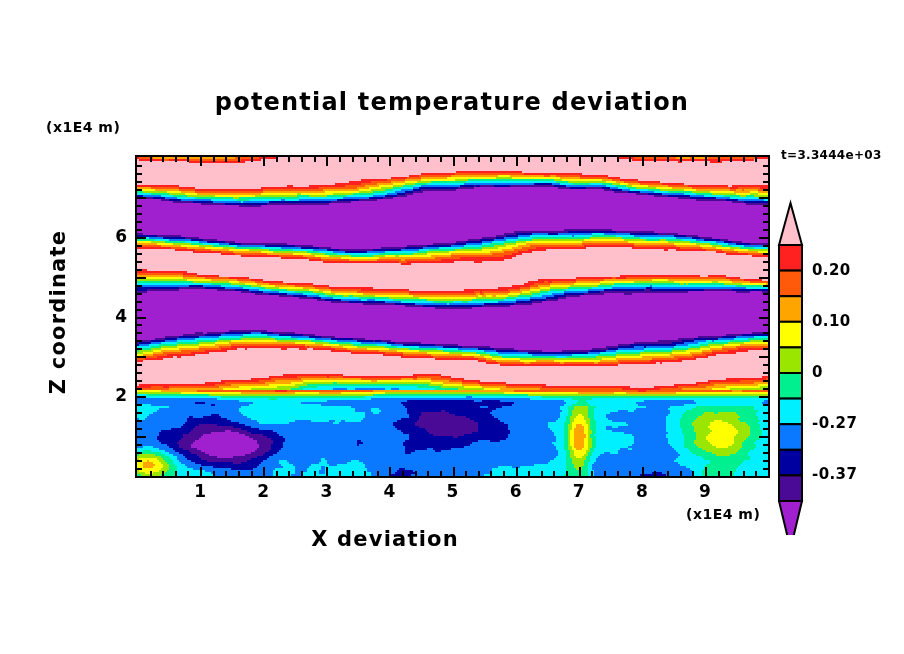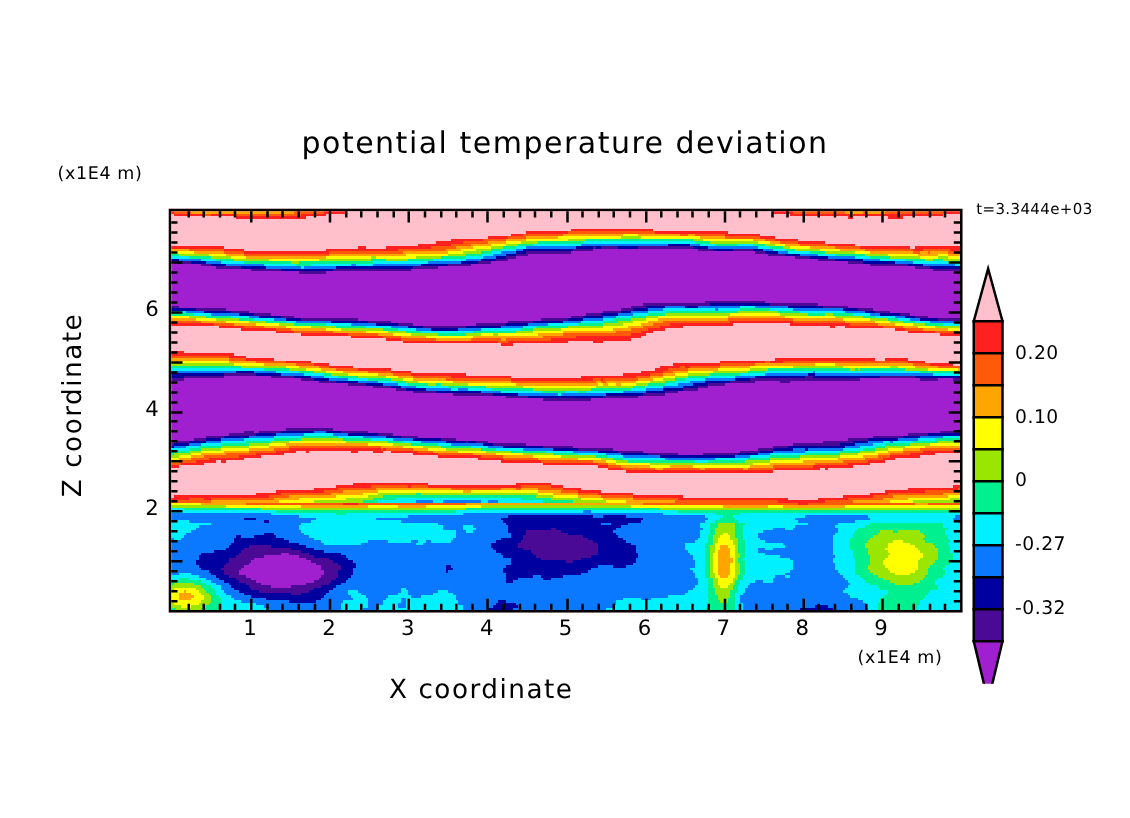--- a/index.html
+++ b/index.html
@@ -1,19 +1,19 @@
 <!DOCTYPE html>
 <html><head>
 <meta charset="utf-8">
 <style>
   html,body{margin:0;padding:0;background:#ffffff;}
   body{width:904px;height:654px;position:relative;overflow:hidden;
        font-family:"DejaVu Sans","Liberation Sans",sans-serif;color:#000;}
 
-  #stage{position:absolute;left:0;top:12px;width:904px;height:550px;}
+  #stage{position:absolute;left:0;top:0;width:904px;height:550px;font-weight:bold;}
 
   .txt{position:absolute;white-space:pre;color:#000;}
 
   #title{left:0;top:88px;width:904px;text-align:center;font-size:24px;
          letter-spacing:1.2px;}
 
   #unit-top-left{left:46px;top:119px;font-size:14px;letter-spacing:.5px;}
   #unit-bottom-right{left:686px;top:506px;font-size:14px;letter-spacing:.5px;}
 
   #tstamp{left:781px;top:148px;font-size:12px;letter-spacing:.3px;}
@@ -40,21 +40,21 @@
 
 <div id="stage">
 
   <div class="txt" id="title">potential temperature deviation</div>
 
   <div class="txt" id="unit-top-left">(x1E4 m)</div>
   <div class="txt" id="unit-bottom-right">(x1E4 m)</div>
 
   <div class="txt" id="tstamp">t=3.3444e+03</div>
 
-  <div class="txt" id="xlabel">X coordinate</div>
+  <div class="txt" id="xlabel">X deviation</div>
   <div class="txt" id="ylabel">Z coordinate</div>
 
   <div id="plotframe">
     <svg id="fieldsvg" width="631" height="319" viewBox="0 0 631 319">
         <path d="M139.78 0.00h341.46v1.99h-341.46zM0.00 1.99h2.00v1.99h-2.00zM123.80 1.99h371.41v1.99h-371.41zM617.02 1.99h13.98v1.99h-13.98zM0.00 3.99h51.92v1.99h-51.92zM107.83 3.99h433.31v1.99h-433.31zM545.14 3.99h27.96v1.99h-27.96zM585.07 3.99h45.93v1.99h-45.93zM0.00 5.98h631.00v1.99h-631.00zM0.00 7.97h631.00v1.99h-631.00zM0.00 9.97h631.00v1.99h-631.00zM0.00 11.96h631.00v1.99h-631.00zM0.00 13.96h319.49v1.99h-319.49zM385.39 13.96h245.61v1.99h-245.61zM0.00 15.95h283.55v1.99h-283.55zM445.29 15.95h185.71v1.99h-185.71zM0.00 17.94h271.57v1.99h-271.57zM471.25 17.94h159.75v1.99h-159.75zM0.00 19.94h253.60v1.99h-253.60zM483.23 19.94h147.77v1.99h-147.77zM0.00 21.93h223.65v1.99h-223.65zM501.21 21.93h129.79v1.99h-129.79zM0.00 23.92h211.66v1.99h-211.66zM523.17 23.92h107.83v1.99h-107.83zM0.00 25.92h197.69v1.99h-197.69zM547.13 25.92h83.87v1.99h-83.87zM41.93 27.91h107.83v1.99h-107.83zM155.75 27.91h15.97v1.99h-15.97zM591.06 27.91h3.99v1.99h-3.99zM57.91 29.91h65.90v1.99h-65.90zM449.29 89.72h45.93v1.99h-45.93zM0.00 91.71h37.94v1.99h-37.94zM409.35 91.71h117.81v1.99h-117.81zM531.16 91.71h7.99v1.99h-7.99zM0.00 93.71h55.91v1.99h-55.91zM395.37 93.71h183.71v1.99h-183.71zM0.00 95.70h83.87v1.99h-83.87zM385.39 95.70h203.68v1.99h-203.68zM0.00 97.69h103.84v1.99h-103.84zM379.40 97.69h235.63v1.99h-235.63zM0.00 99.69h143.77v1.99h-143.77zM375.41 99.69h255.59v1.99h-255.59zM0.00 101.68h171.73v1.99h-171.73zM367.42 101.68h263.58v1.99h-263.58zM0.00 103.67h185.71v1.99h-185.71zM317.50 103.67h19.97v1.99h-19.97zM345.45 103.67h285.55v1.99h-285.55zM0.00 105.67h263.58v1.99h-263.58zM273.57 105.67h357.43v1.99h-357.43zM0.00 107.66h631.00v1.99h-631.00zM0.00 109.66h631.00v1.99h-631.00zM9.98 111.65h621.02v1.99h-621.02zM49.92 113.64h581.08v1.99h-581.08zM59.91 115.64h571.09v1.99h-571.09zM81.87 117.63h401.36v1.99h-401.36zM563.11 117.63h7.99v1.99h-7.99zM589.07 117.63h41.93v1.99h-41.93zM111.82 119.63h327.48v1.99h-327.48zM603.04 119.63h27.96v1.99h-27.96zM125.80 121.62h275.56v1.99h-275.56zM625.01 121.62h5.99v1.99h-5.99zM145.77 123.61h245.61v1.99h-245.61zM175.72 125.61h211.66v1.99h-211.66zM191.70 127.60h183.71v1.99h-183.71zM235.63 129.59h125.80v1.99h-125.80zM271.57 131.59h55.91v1.99h-55.91zM99.84 191.40h7.99v1.99h-7.99zM109.83 191.40h33.95v1.99h-33.95zM149.76 191.40h11.98v1.99h-11.98zM169.73 191.40h5.99v1.99h-5.99zM89.86 193.39h103.84v1.99h-103.84zM611.03 193.39h19.97v1.99h-19.97zM71.89 195.39h141.78v1.99h-141.78zM599.05 195.39h31.95v1.99h-31.95zM57.91 197.38h187.70v1.99h-187.70zM579.08 197.38h51.92v1.99h-51.92zM35.94 199.38h3.99v1.99h-3.99zM43.93 199.38h219.65v1.99h-219.65zM571.09 199.38h59.91v1.99h-59.91zM25.96 201.37h271.57v1.99h-271.57zM559.11 201.37h71.89v1.99h-71.89zM5.99 203.36h335.47v1.99h-335.47zM545.14 203.36h85.86v1.99h-85.86zM0.00 205.36h349.45v1.99h-349.45zM519.18 205.36h3.99v1.99h-3.99zM525.17 205.36h105.83v1.99h-105.83zM0.00 207.35h363.42v1.99h-363.42zM481.24 207.35h149.76v1.99h-149.76zM0.00 209.34h631.00v1.99h-631.00zM0.00 211.34h631.00v1.99h-631.00zM0.00 213.33h631.00v1.99h-631.00zM0.00 215.32h631.00v1.99h-631.00zM0.00 217.32h145.77v1.99h-145.77zM205.67 217.32h69.89v1.99h-69.89zM303.52 217.32h327.48v1.99h-327.48zM0.00 219.31h131.79v1.99h-131.79zM313.50 219.31h311.51v1.99h-311.51zM0.00 221.31h113.82v1.99h-113.82zM327.48 221.31h261.59v1.99h-261.59zM0.00 223.30h83.87v1.99h-83.87zM343.46 223.30h227.64v1.99h-227.64zM0.00 225.29h67.89v1.99h-67.89zM369.41 225.29h189.70v1.99h-189.70zM0.00 227.29h2.00v1.99h-2.00zM409.35 227.29h127.80v1.99h-127.80zM493.22 229.28h23.96v1.99h-23.96z" fill="#ffc0cb" shape-rendering="crispEdges"></path>
         <path d="M0.00 0.00h2.00v1.99h-2.00zM121.81 0.00h17.97v1.99h-17.97zM481.24 0.00h15.97v1.99h-15.97zM619.02 0.00h11.98v1.99h-11.98zM2.00 1.99h23.96v1.99h-23.96zM31.95 1.99h19.97v1.99h-19.97zM103.84 1.99h19.97v1.99h-19.97zM495.22 1.99h47.92v1.99h-47.92zM545.14 1.99h71.89v1.99h-71.89zM51.92 3.99h55.91v1.99h-55.91zM541.14 3.99h3.99v1.99h-3.99zM573.09 3.99h11.98v1.99h-11.98zM319.49 13.96h65.90v1.99h-65.90zM283.55 15.95h33.95v1.99h-33.95zM387.39 15.95h57.91v1.99h-57.91zM271.57 17.94h9.98v1.99h-9.98zM443.30 17.94h27.96v1.99h-27.96zM253.60 19.94h15.97v1.99h-15.97zM471.25 19.94h11.98v1.99h-11.98zM223.65 21.93h25.96v1.99h-25.96zM483.23 21.93h17.97v1.99h-17.97zM211.66 23.92h21.97v1.99h-21.97zM501.21 23.92h21.97v1.99h-21.97zM197.69 25.92h25.96v1.99h-25.96zM525.17 25.92h21.97v1.99h-21.97zM0.00 27.91h41.93v1.99h-41.93zM149.76 27.91h5.99v1.99h-5.99zM171.73 27.91h35.94v1.99h-35.94zM551.13 27.91h39.94v1.99h-39.94zM595.06 27.91h35.94v1.99h-35.94zM41.93 29.91h15.97v1.99h-15.97zM123.80 29.91h57.91v1.99h-57.91zM593.06 29.91h7.99v1.99h-7.99zM623.01 29.91h7.99v1.99h-7.99zM57.91 31.90h67.89v1.99h-67.89zM447.29 87.72h49.92v1.99h-49.92zM0.00 89.72h33.95v1.99h-33.95zM399.37 89.72h49.92v1.99h-49.92zM495.22 89.72h47.92v1.99h-47.92zM37.94 91.71h19.97v1.99h-19.97zM391.38 91.71h17.97v1.99h-17.97zM527.16 91.71h3.99v1.99h-3.99zM539.15 91.71h29.95v1.99h-29.95zM55.91 93.71h27.96v1.99h-27.96zM381.40 93.71h13.98v1.99h-13.98zM579.08 93.71h7.99v1.99h-7.99zM83.87 95.70h13.98v1.99h-13.98zM375.41 95.70h9.98v1.99h-9.98zM589.07 95.70h21.97v1.99h-21.97zM103.84 97.69h37.94v1.99h-37.94zM367.42 97.69h11.98v1.99h-11.98zM615.03 97.69h15.97v1.99h-15.97zM143.77 99.69h25.96v1.99h-25.96zM323.49 99.69h51.92v1.99h-51.92zM171.73 101.68h11.98v1.99h-11.98zM303.52 101.68h63.90v1.99h-63.90zM185.71 103.67h75.88v1.99h-75.88zM269.57 103.67h47.92v1.99h-47.92zM337.47 103.67h7.99v1.99h-7.99zM263.58 105.67h9.98v1.99h-9.98zM0.00 111.65h9.98v1.99h-9.98zM0.00 113.64h49.92v1.99h-49.92zM45.93 115.64h13.98v1.99h-13.98zM59.91 117.63h21.97v1.99h-21.97zM483.23 117.63h79.87v1.99h-79.87zM571.09 117.63h17.97v1.99h-17.97zM91.85 119.63h19.97v1.99h-19.97zM439.30 119.63h35.94v1.99h-35.94zM479.24 119.63h9.98v1.99h-9.98zM589.07 119.63h13.98v1.99h-13.98zM113.82 121.62h11.98v1.99h-11.98zM401.36 121.62h37.94v1.99h-37.94zM607.04 121.62h17.97v1.99h-17.97zM125.80 123.61h19.97v1.99h-19.97zM391.38 123.61h15.97v1.99h-15.97zM411.35 123.61h3.99v1.99h-3.99zM149.76 125.61h25.96v1.99h-25.96zM387.39 125.61h9.98v1.99h-9.98zM175.72 127.60h15.97v1.99h-15.97zM375.41 127.60h17.97v1.99h-17.97zM191.70 129.59h43.93v1.99h-43.93zM361.43 129.59h21.97v1.99h-21.97zM223.65 131.59h47.92v1.99h-47.92zM327.48 131.59h43.93v1.99h-43.93zM271.57 133.58h65.90v1.99h-65.90zM343.46 133.58h2.00v1.99h-2.00zM93.85 189.41h73.88v1.99h-73.88zM169.73 189.41h2.00v1.99h-2.00zM83.87 191.40h15.97v1.99h-15.97zM107.83 191.40h2.00v1.99h-2.00zM143.77 191.40h5.99v1.99h-5.99zM161.74 191.40h7.99v1.99h-7.99zM175.72 191.40h21.97v1.99h-21.97zM601.05 191.40h29.95v1.99h-29.95zM67.89 193.39h21.97v1.99h-21.97zM193.69 193.39h19.97v1.99h-19.97zM591.06 193.39h19.97v1.99h-19.97zM53.91 195.39h17.97v1.99h-17.97zM213.66 195.39h33.95v1.99h-33.95zM575.09 195.39h23.96v1.99h-23.96zM29.95 197.38h27.96v1.99h-27.96zM245.61 197.38h19.97v1.99h-19.97zM569.10 197.38h9.98v1.99h-9.98zM19.97 199.38h15.97v1.99h-15.97zM39.94 199.38h3.99v1.99h-3.99zM263.58 199.38h31.95v1.99h-31.95zM557.12 199.38h13.98v1.99h-13.98zM7.99 201.37h17.97v1.99h-17.97zM297.53 201.37h43.93v1.99h-43.93zM541.14 201.37h17.97v1.99h-17.97zM0.00 203.36h5.99v1.99h-5.99zM341.46 203.36h7.99v1.99h-7.99zM513.19 203.36h31.95v1.99h-31.95zM349.45 205.36h11.98v1.99h-11.98zM483.23 205.36h35.94v1.99h-35.94zM523.17 205.36h2.00v1.99h-2.00zM363.42 207.35h117.81v1.99h-117.81zM145.77 217.32h59.91v1.99h-59.91zM275.56 217.32h27.96v1.99h-27.96zM131.79 219.31h27.96v1.99h-27.96zM189.70 219.31h2.00v1.99h-2.00zM205.67 219.31h73.88v1.99h-73.88zM303.52 219.31h9.98v1.99h-9.98zM625.01 219.31h5.99v1.99h-5.99zM113.82 221.31h19.97v1.99h-19.97zM313.50 221.31h13.98v1.99h-13.98zM589.07 221.31h39.94v1.99h-39.94zM83.87 223.30h37.94v1.99h-37.94zM325.48 223.30h17.97v1.99h-17.97zM571.09 223.30h31.95v1.99h-31.95zM67.89 225.29h19.97v1.99h-19.97zM341.46 225.29h27.96v1.99h-27.96zM559.11 225.29h13.98v1.99h-13.98zM2.00 227.29h75.88v1.99h-75.88zM369.41 227.29h39.94v1.99h-39.94zM537.15 227.29h23.96v1.99h-23.96zM0.00 229.28h13.98v1.99h-13.98zM25.96 229.28h5.99v1.99h-5.99zM405.36 229.28h87.86v1.99h-87.86zM517.18 229.28h23.96v1.99h-23.96zM485.23 231.27h37.94v1.99h-37.94zM137.78 233.27h11.98v1.99h-11.98zM501.21 233.27h7.99v1.99h-7.99z" fill="#ff2020" shape-rendering="crispEdges"></path>
         <path d="M2.00 0.00h13.98v1.99h-13.98zM97.84 0.00h23.96v1.99h-23.96zM497.21 0.00h41.93v1.99h-41.93zM553.12 0.00h2.00v1.99h-2.00zM571.09 0.00h47.92v1.99h-47.92zM25.96 1.99h5.99v1.99h-5.99zM51.92 1.99h51.92v1.99h-51.92zM543.14 1.99h2.00v1.99h-2.00zM317.50 15.95h69.89v1.99h-69.89zM281.55 17.94h31.95v1.99h-31.95zM407.35 17.94h5.99v1.99h-5.99zM419.34 17.94h23.96v1.99h-23.96zM269.57 19.94h13.98v1.99h-13.98zM443.30 19.94h27.96v1.99h-27.96zM249.60 21.93h17.97v1.99h-17.97zM475.25 21.93h7.99v1.99h-7.99zM233.63 23.92h19.97v1.99h-19.97zM487.23 23.92h13.98v1.99h-13.98zM223.65 25.92h15.97v1.99h-15.97zM503.20 25.92h21.97v1.99h-21.97zM207.67 27.91h19.97v1.99h-19.97zM531.16 27.91h19.97v1.99h-19.97zM13.98 29.91h27.96v1.99h-27.96zM181.71 29.91h37.94v1.99h-37.94zM555.12 29.91h37.94v1.99h-37.94zM601.05 29.91h21.97v1.99h-21.97zM41.93 31.90h15.97v1.99h-15.97zM125.80 31.90h59.91v1.99h-59.91zM593.06 31.90h5.99v1.99h-5.99zM605.04 31.90h2.00v1.99h-2.00zM621.02 31.90h9.98v1.99h-9.98zM57.91 33.89h67.89v1.99h-67.89zM445.29 85.73h51.92v1.99h-51.92zM0.00 87.72h23.96v1.99h-23.96zM393.38 87.72h53.91v1.99h-53.91zM497.21 87.72h41.93v1.99h-41.93zM33.95 89.72h15.97v1.99h-15.97zM385.39 89.72h13.98v1.99h-13.98zM543.14 89.72h21.97v1.99h-21.97zM57.91 91.71h15.97v1.99h-15.97zM377.40 91.71h13.98v1.99h-13.98zM569.10 91.71h15.97v1.99h-15.97zM83.87 93.71h11.98v1.99h-11.98zM367.42 93.71h13.98v1.99h-13.98zM587.07 93.71h13.98v1.99h-13.98zM97.84 95.70h31.95v1.99h-31.95zM355.44 95.70h19.97v1.99h-19.97zM611.03 95.70h17.97v1.99h-17.97zM141.78 97.69h23.96v1.99h-23.96zM313.50 97.69h53.91v1.99h-53.91zM169.73 99.69h13.98v1.99h-13.98zM297.53 99.69h25.96v1.99h-25.96zM183.71 101.68h27.96v1.99h-27.96zM239.62 101.68h23.96v1.99h-23.96zM267.58 101.68h35.94v1.99h-35.94zM261.59 103.67h7.99v1.99h-7.99zM0.00 115.64h45.93v1.99h-45.93zM45.93 117.63h13.98v1.99h-13.98zM67.89 119.63h23.96v1.99h-23.96zM475.25 119.63h3.99v1.99h-3.99zM489.22 119.63h99.84v1.99h-99.84zM99.84 121.62h13.98v1.99h-13.98zM439.30 121.62h27.96v1.99h-27.96zM593.06 121.62h13.98v1.99h-13.98zM117.81 123.61h7.99v1.99h-7.99zM407.35 123.61h3.99v1.99h-3.99zM415.34 123.61h23.96v1.99h-23.96zM613.03 123.61h17.97v1.99h-17.97zM131.79 125.61h17.97v1.99h-17.97zM397.37 125.61h15.97v1.99h-15.97zM157.75 127.60h17.97v1.99h-17.97zM393.38 127.60h7.99v1.99h-7.99zM177.72 129.59h13.98v1.99h-13.98zM383.39 129.59h9.98v1.99h-9.98zM193.69 131.59h29.95v1.99h-29.95zM371.41 131.59h11.98v1.99h-11.98zM219.65 133.58h51.92v1.99h-51.92zM337.47 133.58h5.99v1.99h-5.99zM345.45 133.58h27.96v1.99h-27.96zM271.57 135.57h67.89v1.99h-67.89zM343.46 135.57h3.99v1.99h-3.99zM93.85 187.41h73.88v1.99h-73.88zM81.87 189.41h11.98v1.99h-11.98zM167.73 189.41h2.00v1.99h-2.00zM171.73 189.41h21.97v1.99h-21.97zM599.05 189.41h31.95v1.99h-31.95zM61.90 191.40h21.97v1.99h-21.97zM197.69 191.40h11.98v1.99h-11.98zM585.07 191.40h15.97v1.99h-15.97zM43.93 193.39h23.96v1.99h-23.96zM213.66 193.39h27.96v1.99h-27.96zM575.09 193.39h15.97v1.99h-15.97zM25.96 195.39h27.96v1.99h-27.96zM247.61 195.39h17.97v1.99h-17.97zM565.10 195.39h9.98v1.99h-9.98zM15.97 197.38h13.98v1.99h-13.98zM265.58 197.38h27.96v1.99h-27.96zM555.12 197.38h13.98v1.99h-13.98zM5.99 199.38h13.98v1.99h-13.98zM295.53 199.38h41.93v1.99h-41.93zM537.15 199.38h19.97v1.99h-19.97zM0.00 201.37h7.99v1.99h-7.99zM341.46 201.37h7.99v1.99h-7.99zM515.18 201.37h25.96v1.99h-25.96zM349.45 203.36h9.98v1.99h-9.98zM481.24 203.36h31.95v1.99h-31.95zM361.43 205.36h25.96v1.99h-25.96zM393.38 205.36h29.95v1.99h-29.95zM427.32 205.36h29.95v1.99h-29.95zM461.27 205.36h21.97v1.99h-21.97zM159.75 219.31h29.95v1.99h-29.95zM191.70 219.31h13.98v1.99h-13.98zM279.56 219.31h23.96v1.99h-23.96zM133.79 221.31h29.95v1.99h-29.95zM223.65 221.31h39.94v1.99h-39.94zM275.56 221.31h3.99v1.99h-3.99zM293.53 221.31h19.97v1.99h-19.97zM629.00 221.31h2.00v1.99h-2.00zM121.81 223.30h15.97v1.99h-15.97zM311.51 223.30h13.98v1.99h-13.98zM603.04 223.30h27.96v1.99h-27.96zM87.86 225.29h39.94v1.99h-39.94zM325.48 225.29h15.97v1.99h-15.97zM573.09 225.29h43.93v1.99h-43.93zM77.88 227.29h15.97v1.99h-15.97zM343.46 227.29h25.96v1.99h-25.96zM561.11 227.29h15.97v1.99h-15.97zM13.98 229.28h11.98v1.99h-11.98zM31.95 229.28h49.92v1.99h-49.92zM369.41 229.28h35.94v1.99h-35.94zM541.14 229.28h27.96v1.99h-27.96zM0.00 231.27h31.95v1.99h-31.95zM403.36 231.27h81.87v1.99h-81.87zM523.17 231.27h21.97v1.99h-21.97zM59.91 233.27h77.88v1.99h-77.88zM149.76 233.27h85.86v1.99h-85.86zM377.40 233.27h123.80v1.99h-123.80zM509.19 233.27h85.86v1.99h-85.86zM605.04 233.27h25.96v1.99h-25.96z" fill="#ff5a0a" shape-rendering="crispEdges"></path>
         <path d="M15.97 0.00h81.87v1.99h-81.87zM539.15 0.00h13.98v1.99h-13.98zM555.12 0.00h15.97v1.99h-15.97zM313.50 17.94h47.92v1.99h-47.92zM373.41 17.94h33.95v1.99h-33.95zM413.34 17.94h5.99v1.99h-5.99zM283.55 19.94h25.96v1.99h-25.96zM423.33 19.94h19.97v1.99h-19.97zM267.58 21.93h15.97v1.99h-15.97zM465.26 21.93h9.98v1.99h-9.98zM253.60 23.92h13.98v1.99h-13.98zM479.24 23.92h7.99v1.99h-7.99zM239.62 25.92h15.97v1.99h-15.97zM491.22 25.92h11.98v1.99h-11.98zM227.64 27.91h13.98v1.99h-13.98zM511.19 27.91h19.97v1.99h-19.97zM0.00 29.91h13.98v1.99h-13.98zM219.65 29.91h11.98v1.99h-11.98zM535.15 29.91h19.97v1.99h-19.97zM17.97 31.90h23.96v1.99h-23.96zM185.71 31.90h35.94v1.99h-35.94zM559.11 31.90h33.95v1.99h-33.95zM599.05 31.90h5.99v1.99h-5.99zM607.04 31.90h13.98v1.99h-13.98zM43.93 33.89h13.98v1.99h-13.98zM125.80 33.89h61.90v1.99h-61.90zM597.05 33.89h15.97v1.99h-15.97zM621.02 33.89h9.98v1.99h-9.98zM59.91 35.89h63.90v1.99h-63.90zM445.29 83.74h45.93v1.99h-45.93zM0.00 85.73h19.97v1.99h-19.97zM389.38 85.73h55.91v1.99h-55.91zM497.21 85.73h39.94v1.99h-39.94zM23.96 87.72h19.97v1.99h-19.97zM381.40 87.72h11.98v1.99h-11.98zM539.15 87.72h23.96v1.99h-23.96zM49.92 89.72h17.97v1.99h-17.97zM375.41 89.72h9.98v1.99h-9.98zM565.10 89.72h13.98v1.99h-13.98zM73.88 91.71h17.97v1.99h-17.97zM365.42 91.71h11.98v1.99h-11.98zM585.07 91.71h11.98v1.99h-11.98zM95.85 93.71h27.96v1.99h-27.96zM353.44 93.71h13.98v1.99h-13.98zM601.05 93.71h19.97v1.99h-19.97zM129.79 95.70h25.96v1.99h-25.96zM313.50 95.70h41.93v1.99h-41.93zM629.00 95.70h2.00v1.99h-2.00zM165.74 97.69h11.98v1.99h-11.98zM293.53 97.69h19.97v1.99h-19.97zM183.71 99.69h19.97v1.99h-19.97zM241.62 99.69h55.91v1.99h-55.91zM211.66 101.68h27.96v1.99h-27.96zM263.58 101.68h3.99v1.99h-3.99zM0.00 117.63h45.93v1.99h-45.93zM45.93 119.63h21.97v1.99h-21.97zM73.88 121.62h25.96v1.99h-25.96zM467.26 121.62h47.92v1.99h-47.92zM531.16 121.62h61.90v1.99h-61.90zM101.84 123.61h15.97v1.99h-15.97zM439.30 123.61h23.96v1.99h-23.96zM595.06 123.61h17.97v1.99h-17.97zM119.81 125.61h11.98v1.99h-11.98zM413.34 125.61h23.96v1.99h-23.96zM629.00 125.61h2.00v1.99h-2.00zM137.78 127.60h19.97v1.99h-19.97zM401.36 127.60h11.98v1.99h-11.98zM165.74 129.59h11.98v1.99h-11.98zM393.38 129.59h9.98v1.99h-9.98zM181.71 131.59h11.98v1.99h-11.98zM383.39 131.59h9.98v1.99h-9.98zM193.69 133.58h25.96v1.99h-25.96zM373.41 133.58h11.98v1.99h-11.98zM225.64 135.57h45.93v1.99h-45.93zM339.46 135.57h3.99v1.99h-3.99zM347.45 135.57h23.96v1.99h-23.96zM275.56 137.57h65.90v1.99h-65.90zM345.45 137.57h3.99v1.99h-3.99zM355.44 137.57h3.99v1.99h-3.99zM91.85 185.42h65.90v1.99h-65.90zM77.88 187.41h15.97v1.99h-15.97zM167.73 187.41h17.97v1.99h-17.97zM603.04 187.41h27.96v1.99h-27.96zM61.90 189.41h19.97v1.99h-19.97zM193.69 189.41h11.98v1.99h-11.98zM585.07 189.41h13.98v1.99h-13.98zM41.93 191.40h19.97v1.99h-19.97zM209.67 191.40h19.97v1.99h-19.97zM573.09 191.40h11.98v1.99h-11.98zM23.96 193.39h19.97v1.99h-19.97zM241.62 193.39h17.97v1.99h-17.97zM565.10 193.39h9.98v1.99h-9.98zM15.97 195.39h9.98v1.99h-9.98zM265.58 195.39h23.96v1.99h-23.96zM553.12 195.39h11.98v1.99h-11.98zM5.99 197.38h9.98v1.99h-9.98zM293.53 197.38h31.95v1.99h-31.95zM533.16 197.38h21.97v1.99h-21.97zM0.00 199.38h5.99v1.99h-5.99zM337.47 199.38h9.98v1.99h-9.98zM505.20 199.38h31.95v1.99h-31.95zM349.45 201.37h5.99v1.99h-5.99zM479.24 201.37h35.94v1.99h-35.94zM359.43 203.36h23.96v1.99h-23.96zM399.37 203.36h17.97v1.99h-17.97zM463.27 203.36h17.97v1.99h-17.97zM387.39 205.36h5.99v1.99h-5.99zM423.33 205.36h3.99v1.99h-3.99zM457.28 205.36h3.99v1.99h-3.99zM163.74 221.31h59.91v1.99h-59.91zM263.58 221.31h11.98v1.99h-11.98zM279.56 221.31h13.98v1.99h-13.98zM137.78 223.30h27.96v1.99h-27.96zM233.63 223.30h5.99v1.99h-5.99zM293.53 223.30h17.97v1.99h-17.97zM127.80 225.29h25.96v1.99h-25.96zM305.52 225.29h19.97v1.99h-19.97zM617.02 225.29h13.98v1.99h-13.98zM93.85 227.29h37.94v1.99h-37.94zM325.48 227.29h17.97v1.99h-17.97zM577.09 227.29h43.93v1.99h-43.93zM81.87 229.28h19.97v1.99h-19.97zM345.45 229.28h23.96v1.99h-23.96zM569.10 229.28h19.97v1.99h-19.97zM31.95 231.27h53.91v1.99h-53.91zM363.42 231.27h39.94v1.99h-39.94zM545.14 231.27h29.95v1.99h-29.95zM23.96 233.27h35.94v1.99h-35.94zM235.63 233.27h141.78v1.99h-141.78zM595.06 233.27h9.98v1.99h-9.98zM103.84 235.26h53.91v1.99h-53.91zM181.71 235.26h21.97v1.99h-21.97zM441.30 235.26h35.94v1.99h-35.94zM489.22 235.26h49.92v1.99h-49.92zM439.30 267.16h5.99v1.99h-5.99zM439.30 269.16h7.99v1.99h-7.99zM437.31 271.15h9.98v1.99h-9.98zM437.31 273.14h9.98v1.99h-9.98zM437.31 275.14h9.98v1.99h-9.98zM437.31 277.13h11.98v1.99h-11.98zM437.31 279.13h11.98v1.99h-11.98zM437.31 281.12h9.98v1.99h-9.98zM437.31 283.11h9.98v1.99h-9.98zM437.31 285.11h9.98v1.99h-9.98zM437.31 287.10h9.98v1.99h-9.98zM437.31 289.09h9.98v1.99h-9.98zM439.30 291.09h5.99v1.99h-5.99zM9.98 303.05h2.00v1.99h-2.00zM5.99 305.04h9.98v1.99h-9.98zM5.99 307.04h11.98v1.99h-11.98zM5.99 309.03h9.98v1.99h-9.98z" fill="#ffa500" shape-rendering="crispEdges"></path>
         <path d="M361.43 17.94h11.98v1.99h-11.98zM309.51 19.94h49.92v1.99h-49.92zM375.41 19.94h47.92v1.99h-47.92zM283.55 21.93h33.95v1.99h-33.95zM425.33 21.93h39.94v1.99h-39.94zM267.58 23.92h11.98v1.99h-11.98zM469.26 23.92h9.98v1.99h-9.98zM255.59 25.92h11.98v1.99h-11.98zM483.23 25.92h7.99v1.99h-7.99zM241.62 27.91h13.98v1.99h-13.98zM495.22 27.91h15.97v1.99h-15.97zM231.63 29.91h11.98v1.99h-11.98zM519.18 29.91h15.97v1.99h-15.97zM0.00 31.90h17.97v1.99h-17.97zM221.65 31.90h11.98v1.99h-11.98zM547.13 31.90h11.98v1.99h-11.98zM29.95 33.89h13.98v1.99h-13.98zM187.70 33.89h33.95v1.99h-33.95zM573.09 33.89h23.96v1.99h-23.96zM613.03 33.89h7.99v1.99h-7.99zM47.92 35.89h11.98v1.99h-11.98zM123.80 35.89h35.94v1.99h-35.94zM163.74 35.89h31.95v1.99h-31.95zM599.05 35.89h13.98v1.99h-13.98zM621.02 35.89h9.98v1.99h-9.98zM77.88 37.88h39.94v1.99h-39.94zM447.29 81.74h39.94v1.99h-39.94zM0.00 83.74h13.98v1.99h-13.98zM389.38 83.74h55.91v1.99h-55.91zM491.22 83.74h39.94v1.99h-39.94zM19.97 85.73h15.97v1.99h-15.97zM379.40 85.73h9.98v1.99h-9.98zM537.15 85.73h21.97v1.99h-21.97zM43.93 87.72h17.97v1.99h-17.97zM369.41 87.72h11.98v1.99h-11.98zM563.11 87.72h11.98v1.99h-11.98zM67.89 89.72h17.97v1.99h-17.97zM361.43 89.72h13.98v1.99h-13.98zM579.08 89.72h13.98v1.99h-13.98zM91.85 91.71h19.97v1.99h-19.97zM345.45 91.71h19.97v1.99h-19.97zM597.05 91.71h13.98v1.99h-13.98zM123.80 93.71h11.98v1.99h-11.98zM311.51 93.71h41.93v1.99h-41.93zM621.02 93.71h9.98v1.99h-9.98zM155.75 95.70h17.97v1.99h-17.97zM289.54 95.70h23.96v1.99h-23.96zM177.72 97.69h13.98v1.99h-13.98zM247.61 97.69h9.98v1.99h-9.98zM261.59 97.69h31.95v1.99h-31.95zM203.68 99.69h37.94v1.99h-37.94zM0.00 119.63h45.93v1.99h-45.93zM49.92 121.62h23.96v1.99h-23.96zM515.18 121.62h15.97v1.99h-15.97zM91.85 123.61h9.98v1.99h-9.98zM463.27 123.61h33.95v1.99h-33.95zM537.15 123.61h37.94v1.99h-37.94zM581.08 123.61h13.98v1.99h-13.98zM107.83 125.61h11.98v1.99h-11.98zM437.31 125.61h25.96v1.99h-25.96zM605.04 125.61h23.96v1.99h-23.96zM123.80 127.60h13.98v1.99h-13.98zM413.34 127.60h19.97v1.99h-19.97zM141.78 129.59h23.96v1.99h-23.96zM403.36 129.59h9.98v1.99h-9.98zM171.73 131.59h9.98v1.99h-9.98zM393.38 131.59h9.98v1.99h-9.98zM185.71 133.58h7.99v1.99h-7.99zM385.39 133.58h7.99v1.99h-7.99zM197.69 135.57h27.96v1.99h-27.96zM371.41 135.57h11.98v1.99h-11.98zM237.62 137.57h37.94v1.99h-37.94zM341.46 137.57h3.99v1.99h-3.99zM349.45 137.57h5.99v1.99h-5.99zM359.43 137.57h11.98v1.99h-11.98zM281.55 139.56h57.91v1.99h-57.91zM93.85 183.42h45.93v1.99h-45.93zM77.88 185.42h13.98v1.99h-13.98zM157.75 185.42h19.97v1.99h-19.97zM607.04 185.42h23.96v1.99h-23.96zM61.90 187.41h15.97v1.99h-15.97zM185.71 187.41h15.97v1.99h-15.97zM587.07 187.41h15.97v1.99h-15.97zM39.94 189.41h21.97v1.99h-21.97zM205.67 189.41h13.98v1.99h-13.98zM573.09 189.41h11.98v1.99h-11.98zM23.96 191.40h17.97v1.99h-17.97zM229.64 191.40h21.97v1.99h-21.97zM563.11 191.40h9.98v1.99h-9.98zM15.97 193.39h7.99v1.99h-7.99zM259.59 193.39h21.97v1.99h-21.97zM549.13 193.39h15.97v1.99h-15.97zM5.99 195.39h9.98v1.99h-9.98zM289.54 195.39h21.97v1.99h-21.97zM535.15 195.39h17.97v1.99h-17.97zM0.00 197.38h5.99v1.99h-5.99zM325.48 197.38h17.97v1.99h-17.97zM503.20 197.38h29.95v1.99h-29.95zM347.45 199.38h7.99v1.99h-7.99zM479.24 199.38h25.96v1.99h-25.96zM355.44 201.37h27.96v1.99h-27.96zM465.26 201.37h13.98v1.99h-13.98zM383.39 203.36h15.97v1.99h-15.97zM417.34 203.36h45.93v1.99h-45.93zM165.74 223.30h67.89v1.99h-67.89zM239.62 223.30h53.91v1.99h-53.91zM153.76 225.29h11.98v1.99h-11.98zM293.53 225.29h11.98v1.99h-11.98zM131.79 227.29h25.96v1.99h-25.96zM305.52 227.29h19.97v1.99h-19.97zM621.02 227.29h9.98v1.99h-9.98zM101.84 229.28h37.94v1.99h-37.94zM327.48 229.28h17.97v1.99h-17.97zM589.07 229.28h33.95v1.99h-33.95zM85.86 231.27h27.96v1.99h-27.96zM347.45 231.27h15.97v1.99h-15.97zM575.09 231.27h17.97v1.99h-17.97zM0.00 233.27h23.96v1.99h-23.96zM43.93 235.26h59.91v1.99h-59.91zM157.75 235.26h23.96v1.99h-23.96zM203.68 235.26h43.93v1.99h-43.93zM367.42 235.26h73.88v1.99h-73.88zM477.24 235.26h11.98v1.99h-11.98zM539.15 235.26h91.85v1.99h-91.85zM441.30 257.19h3.99v1.99h-3.99zM439.30 259.19h7.99v1.99h-7.99zM437.31 261.18h9.98v1.99h-9.98zM437.31 263.18h11.98v1.99h-11.98zM577.09 263.18h7.99v1.99h-7.99zM435.31 265.17h13.98v1.99h-13.98zM573.09 265.17h17.97v1.99h-17.97zM435.31 267.16h3.99v1.99h-3.99zM445.29 267.16h5.99v1.99h-5.99zM573.09 267.16h21.97v1.99h-21.97zM435.31 269.16h3.99v1.99h-3.99zM447.29 269.16h3.99v1.99h-3.99zM571.09 269.16h25.96v1.99h-25.96zM435.31 271.15h2.00v1.99h-2.00zM447.29 271.15h3.99v1.99h-3.99zM573.09 271.15h25.96v1.99h-25.96zM433.31 273.14h3.99v1.99h-3.99zM447.29 273.14h3.99v1.99h-3.99zM575.09 273.14h25.96v1.99h-25.96zM433.31 275.14h3.99v1.99h-3.99zM447.29 275.14h3.99v1.99h-3.99zM573.09 275.14h27.96v1.99h-27.96zM433.31 277.13h3.99v1.99h-3.99zM449.29 277.13h2.00v1.99h-2.00zM571.09 277.13h27.96v1.99h-27.96zM433.31 279.13h3.99v1.99h-3.99zM449.29 279.13h2.00v1.99h-2.00zM569.10 279.13h27.96v1.99h-27.96zM433.31 281.12h3.99v1.99h-3.99zM447.29 281.12h3.99v1.99h-3.99zM569.10 281.12h27.96v1.99h-27.96zM433.31 283.11h3.99v1.99h-3.99zM447.29 283.11h3.99v1.99h-3.99zM571.09 283.11h25.96v1.99h-25.96zM433.31 285.11h3.99v1.99h-3.99zM447.29 285.11h3.99v1.99h-3.99zM573.09 285.11h23.96v1.99h-23.96zM433.31 287.10h3.99v1.99h-3.99zM447.29 287.10h3.99v1.99h-3.99zM575.09 287.10h19.97v1.99h-19.97zM435.31 289.09h2.00v1.99h-2.00zM447.29 289.09h3.99v1.99h-3.99zM579.08 289.09h11.98v1.99h-11.98zM435.31 291.09h3.99v1.99h-3.99zM445.29 291.09h5.99v1.99h-5.99zM437.31 293.08h11.98v1.99h-11.98zM437.31 295.07h11.98v1.99h-11.98zM437.31 297.07h9.98v1.99h-9.98zM439.30 299.06h5.99v1.99h-5.99zM2.00 301.06h17.97v1.99h-17.97zM0.00 303.05h9.98v1.99h-9.98zM11.98 303.05h9.98v1.99h-9.98zM0.00 305.04h5.99v1.99h-5.99zM15.97 305.04h7.99v1.99h-7.99zM0.00 307.04h5.99v1.99h-5.99zM17.97 307.04h7.99v1.99h-7.99zM0.00 309.03h5.99v1.99h-5.99zM15.97 309.03h9.98v1.99h-9.98zM0.00 311.02h23.96v1.99h-23.96zM2.00 313.02h19.97v1.99h-19.97zM7.99 315.01h7.99v1.99h-7.99z" fill="#ffff00" shape-rendering="crispEdges"></path>
         <path d="M359.43 19.94h15.97v1.99h-15.97zM317.50 21.93h13.98v1.99h-13.98zM417.34 21.93h7.99v1.99h-7.99zM279.56 23.92h13.98v1.99h-13.98zM431.32 23.92h37.94v1.99h-37.94zM267.58 25.92h9.98v1.99h-9.98zM475.25 25.92h7.99v1.99h-7.99zM255.59 27.91h9.98v1.99h-9.98zM489.22 27.91h5.99v1.99h-5.99zM243.61 29.91h11.98v1.99h-11.98zM499.21 29.91h19.97v1.99h-19.97zM233.63 31.90h13.98v1.99h-13.98zM523.17 31.90h23.96v1.99h-23.96zM5.99 33.89h23.96v1.99h-23.96zM221.65 33.89h13.98v1.99h-13.98zM555.12 33.89h17.97v1.99h-17.97zM31.95 35.89h15.97v1.99h-15.97zM159.75 35.89h3.99v1.99h-3.99zM195.69 35.89h19.97v1.99h-19.97zM575.09 35.89h23.96v1.99h-23.96zM613.03 35.89h7.99v1.99h-7.99zM49.92 37.88h27.96v1.99h-27.96zM117.81 37.88h41.93v1.99h-41.93zM171.73 37.88h17.97v1.99h-17.97zM603.04 37.88h5.99v1.99h-5.99zM617.02 37.88h13.98v1.99h-13.98zM95.85 39.88h5.99v1.99h-5.99zM453.28 79.75h31.95v1.99h-31.95zM395.37 81.74h51.92v1.99h-51.92zM487.23 81.74h21.97v1.99h-21.97zM523.17 81.74h5.99v1.99h-5.99zM13.98 83.74h13.98v1.99h-13.98zM379.40 83.74h9.98v1.99h-9.98zM531.16 83.74h21.97v1.99h-21.97zM35.94 85.73h17.97v1.99h-17.97zM367.42 85.73h11.98v1.99h-11.98zM559.11 85.73h13.98v1.99h-13.98zM61.90 87.72h13.98v1.99h-13.98zM357.43 87.72h11.98v1.99h-11.98zM575.09 87.72h9.98v1.99h-9.98zM85.86 89.72h11.98v1.99h-11.98zM345.45 89.72h15.97v1.99h-15.97zM593.06 89.72h9.98v1.99h-9.98zM111.82 91.71h19.97v1.99h-19.97zM317.50 91.71h27.96v1.99h-27.96zM611.03 91.71h19.97v1.99h-19.97zM135.78 93.71h33.95v1.99h-33.95zM289.54 93.71h21.97v1.99h-21.97zM173.72 95.70h13.98v1.99h-13.98zM275.56 95.70h13.98v1.99h-13.98zM191.70 97.69h21.97v1.99h-21.97zM235.63 97.69h11.98v1.99h-11.98zM257.59 97.69h3.99v1.99h-3.99zM0.00 121.62h49.92v1.99h-49.92zM55.91 123.61h35.94v1.99h-35.94zM497.21 123.61h39.94v1.99h-39.94zM575.09 123.61h5.99v1.99h-5.99zM93.85 125.61h13.98v1.99h-13.98zM463.27 125.61h13.98v1.99h-13.98zM543.14 125.61h3.99v1.99h-3.99zM549.13 125.61h2.00v1.99h-2.00zM587.07 125.61h17.97v1.99h-17.97zM113.82 127.60h9.98v1.99h-9.98zM433.31 127.60h27.96v1.99h-27.96zM625.01 127.60h5.99v1.99h-5.99zM127.80 129.59h13.98v1.99h-13.98zM413.34 129.59h17.97v1.99h-17.97zM149.76 131.59h21.97v1.99h-21.97zM403.36 131.59h9.98v1.99h-9.98zM175.72 133.58h9.98v1.99h-9.98zM393.38 133.58h9.98v1.99h-9.98zM187.70 135.57h9.98v1.99h-9.98zM383.39 135.57h11.98v1.99h-11.98zM205.67 137.57h5.99v1.99h-5.99zM215.66 137.57h21.97v1.99h-21.97zM371.41 137.57h9.98v1.99h-9.98zM251.60 139.56h29.95v1.99h-29.95zM339.46 139.56h29.95v1.99h-29.95zM289.54 141.56h45.93v1.99h-45.93zM103.84 181.43h33.95v1.99h-33.95zM79.87 183.42h13.98v1.99h-13.98zM139.78 183.42h33.95v1.99h-33.95zM613.03 183.42h17.97v1.99h-17.97zM61.90 185.42h15.97v1.99h-15.97zM177.72 185.42h13.98v1.99h-13.98zM591.06 185.42h15.97v1.99h-15.97zM39.94 187.41h21.97v1.99h-21.97zM201.68 187.41h13.98v1.99h-13.98zM571.09 187.41h15.97v1.99h-15.97zM23.96 189.41h15.97v1.99h-15.97zM219.65 189.41h27.96v1.99h-27.96zM563.11 189.41h9.98v1.99h-9.98zM13.98 191.40h9.98v1.99h-9.98zM251.60 191.40h19.97v1.99h-19.97zM551.13 191.40h11.98v1.99h-11.98zM2.00 193.39h13.98v1.99h-13.98zM281.55 193.39h23.96v1.99h-23.96zM535.15 193.39h13.98v1.99h-13.98zM0.00 195.39h5.99v1.99h-5.99zM311.51 195.39h27.96v1.99h-27.96zM503.20 195.39h31.95v1.99h-31.95zM343.46 197.38h9.98v1.99h-9.98zM479.24 197.38h23.96v1.99h-23.96zM355.44 199.38h9.98v1.99h-9.98zM459.27 199.38h19.97v1.99h-19.97zM383.39 201.37h81.87v1.99h-81.87zM165.74 225.29h29.95v1.99h-29.95zM199.68 225.29h93.85v1.99h-93.85zM157.75 227.29h11.98v1.99h-11.98zM291.54 227.29h13.98v1.99h-13.98zM139.78 229.28h21.97v1.99h-21.97zM303.52 229.28h23.96v1.99h-23.96zM623.01 229.28h7.99v1.99h-7.99zM113.82 231.27h39.94v1.99h-39.94zM321.49 231.27h25.96v1.99h-25.96zM593.06 231.27h37.94v1.99h-37.94zM0.00 235.26h43.93v1.99h-43.93zM247.61 235.26h119.81v1.99h-119.81zM71.89 237.26h163.74v1.99h-163.74zM391.38 237.26h239.62v1.99h-239.62zM437.31 249.22h13.98v1.99h-13.98zM437.31 251.21h13.98v1.99h-13.98zM435.31 253.21h15.97v1.99h-15.97zM435.31 255.20h15.97v1.99h-15.97zM567.10 255.20h9.98v1.99h-9.98zM581.08 255.20h17.97v1.99h-17.97zM435.31 257.19h5.99v1.99h-5.99zM445.29 257.19h5.99v1.99h-5.99zM565.10 257.19h35.94v1.99h-35.94zM433.31 259.19h5.99v1.99h-5.99zM447.29 259.19h3.99v1.99h-3.99zM561.11 259.19h41.93v1.99h-41.93zM433.31 261.18h3.99v1.99h-3.99zM447.29 261.18h5.99v1.99h-5.99zM559.11 261.18h41.93v1.99h-41.93zM433.31 263.18h3.99v1.99h-3.99zM449.29 263.18h3.99v1.99h-3.99zM557.12 263.18h19.97v1.99h-19.97zM585.07 263.18h17.97v1.99h-17.97zM433.31 265.17h2.00v1.99h-2.00zM449.29 265.17h3.99v1.99h-3.99zM555.12 265.17h17.97v1.99h-17.97zM591.06 265.17h17.97v1.99h-17.97zM431.32 267.16h3.99v1.99h-3.99zM451.28 267.16h2.00v1.99h-2.00zM555.12 267.16h17.97v1.99h-17.97zM595.06 267.16h15.97v1.99h-15.97zM431.32 269.16h3.99v1.99h-3.99zM451.28 269.16h2.00v1.99h-2.00zM557.12 269.16h13.98v1.99h-13.98zM597.05 269.16h15.97v1.99h-15.97zM431.32 271.15h3.99v1.99h-3.99zM451.28 271.15h2.00v1.99h-2.00zM557.12 271.15h15.97v1.99h-15.97zM599.05 271.15h13.98v1.99h-13.98zM431.32 273.14h2.00v1.99h-2.00zM451.28 273.14h3.99v1.99h-3.99zM557.12 273.14h17.97v1.99h-17.97zM601.05 273.14h11.98v1.99h-11.98zM431.32 275.14h2.00v1.99h-2.00zM451.28 275.14h3.99v1.99h-3.99zM559.11 275.14h13.98v1.99h-13.98zM601.05 275.14h11.98v1.99h-11.98zM431.32 277.13h2.00v1.99h-2.00zM451.28 277.13h2.00v1.99h-2.00zM559.11 277.13h11.98v1.99h-11.98zM599.05 277.13h13.98v1.99h-13.98zM431.32 279.13h2.00v1.99h-2.00zM451.28 279.13h2.00v1.99h-2.00zM559.11 279.13h9.98v1.99h-9.98zM597.05 279.13h13.98v1.99h-13.98zM431.32 281.12h2.00v1.99h-2.00zM451.28 281.12h3.99v1.99h-3.99zM559.11 281.12h9.98v1.99h-9.98zM597.05 281.12h11.98v1.99h-11.98zM431.32 283.11h2.00v1.99h-2.00zM451.28 283.11h3.99v1.99h-3.99zM557.12 283.11h13.98v1.99h-13.98zM597.05 283.11h9.98v1.99h-9.98zM431.32 285.11h2.00v1.99h-2.00zM451.28 285.11h3.99v1.99h-3.99zM557.12 285.11h15.97v1.99h-15.97zM597.05 285.11h7.99v1.99h-7.99zM431.32 287.10h2.00v1.99h-2.00zM451.28 287.10h3.99v1.99h-3.99zM559.11 287.10h15.97v1.99h-15.97zM595.06 287.10h9.98v1.99h-9.98zM431.32 289.09h3.99v1.99h-3.99zM451.28 289.09h3.99v1.99h-3.99zM561.11 289.09h17.97v1.99h-17.97zM591.06 289.09h13.98v1.99h-13.98zM431.32 291.09h3.99v1.99h-3.99zM451.28 291.09h2.00v1.99h-2.00zM565.10 291.09h37.94v1.99h-37.94zM433.31 293.08h3.99v1.99h-3.99zM449.29 293.08h3.99v1.99h-3.99zM569.10 293.08h31.95v1.99h-31.95zM433.31 295.07h3.99v1.99h-3.99zM449.29 295.07h2.00v1.99h-2.00zM575.09 295.07h23.96v1.99h-23.96zM2.00 297.07h15.97v1.99h-15.97zM433.31 297.07h3.99v1.99h-3.99zM447.29 297.07h3.99v1.99h-3.99zM579.08 297.07h13.98v1.99h-13.98zM0.00 299.06h23.96v1.99h-23.96zM433.31 299.06h5.99v1.99h-5.99zM445.29 299.06h3.99v1.99h-3.99zM0.00 301.06h2.00v1.99h-2.00zM19.97 301.06h5.99v1.99h-5.99zM435.31 301.06h13.98v1.99h-13.98zM21.97 303.05h5.99v1.99h-5.99zM435.31 303.05h11.98v1.99h-11.98zM23.96 305.04h5.99v1.99h-5.99zM435.31 305.04h11.98v1.99h-11.98zM25.96 307.04h5.99v1.99h-5.99zM437.31 307.04h9.98v1.99h-9.98zM25.96 309.03h5.99v1.99h-5.99zM437.31 309.03h7.99v1.99h-7.99zM23.96 311.02h7.99v1.99h-7.99zM439.30 311.02h5.99v1.99h-5.99zM0.00 313.02h2.00v1.99h-2.00zM21.97 313.02h7.99v1.99h-7.99zM0.00 315.01h7.99v1.99h-7.99zM15.97 315.01h11.98v1.99h-11.98zM3.99 317.01h19.97v1.99h-19.97z" fill="#9ae600" shape-rendering="crispEdges"></path>
@@ -271,16 +271,16 @@
       <rect x="9" y="254.8" width="23" height="25.6" fill="#0000a0" stroke="#000" stroke-width="2"></rect>
       <rect x="9" y="280.4" width="23" height="25.6" fill="#4b0a96" stroke="#000" stroke-width="2"></rect>
       <polygon points="9,306 32,306 20.5,354" fill="#a020d0" stroke="#000" stroke-width="2"></polygon>
     </svg>
 
   <div id="cb-labels">
       <div class="txt cb-lbl" style="top: 260.6px;">0.20</div>
       <div class="txt cb-lbl" style="top: 311.8px;">0.10</div>
       <div class="txt cb-lbl" style="top: 363px;">0</div>
       <div class="txt cb-lbl" style="top: 414.2px;">-0.27</div>
-      <div class="txt cb-lbl" style="top: 465.4px;">-0.32</div>
+      <div class="txt cb-lbl" style="top: 465.4px;">-0.37</div>
     </div>
 
 </div>
 
 </body></html>

